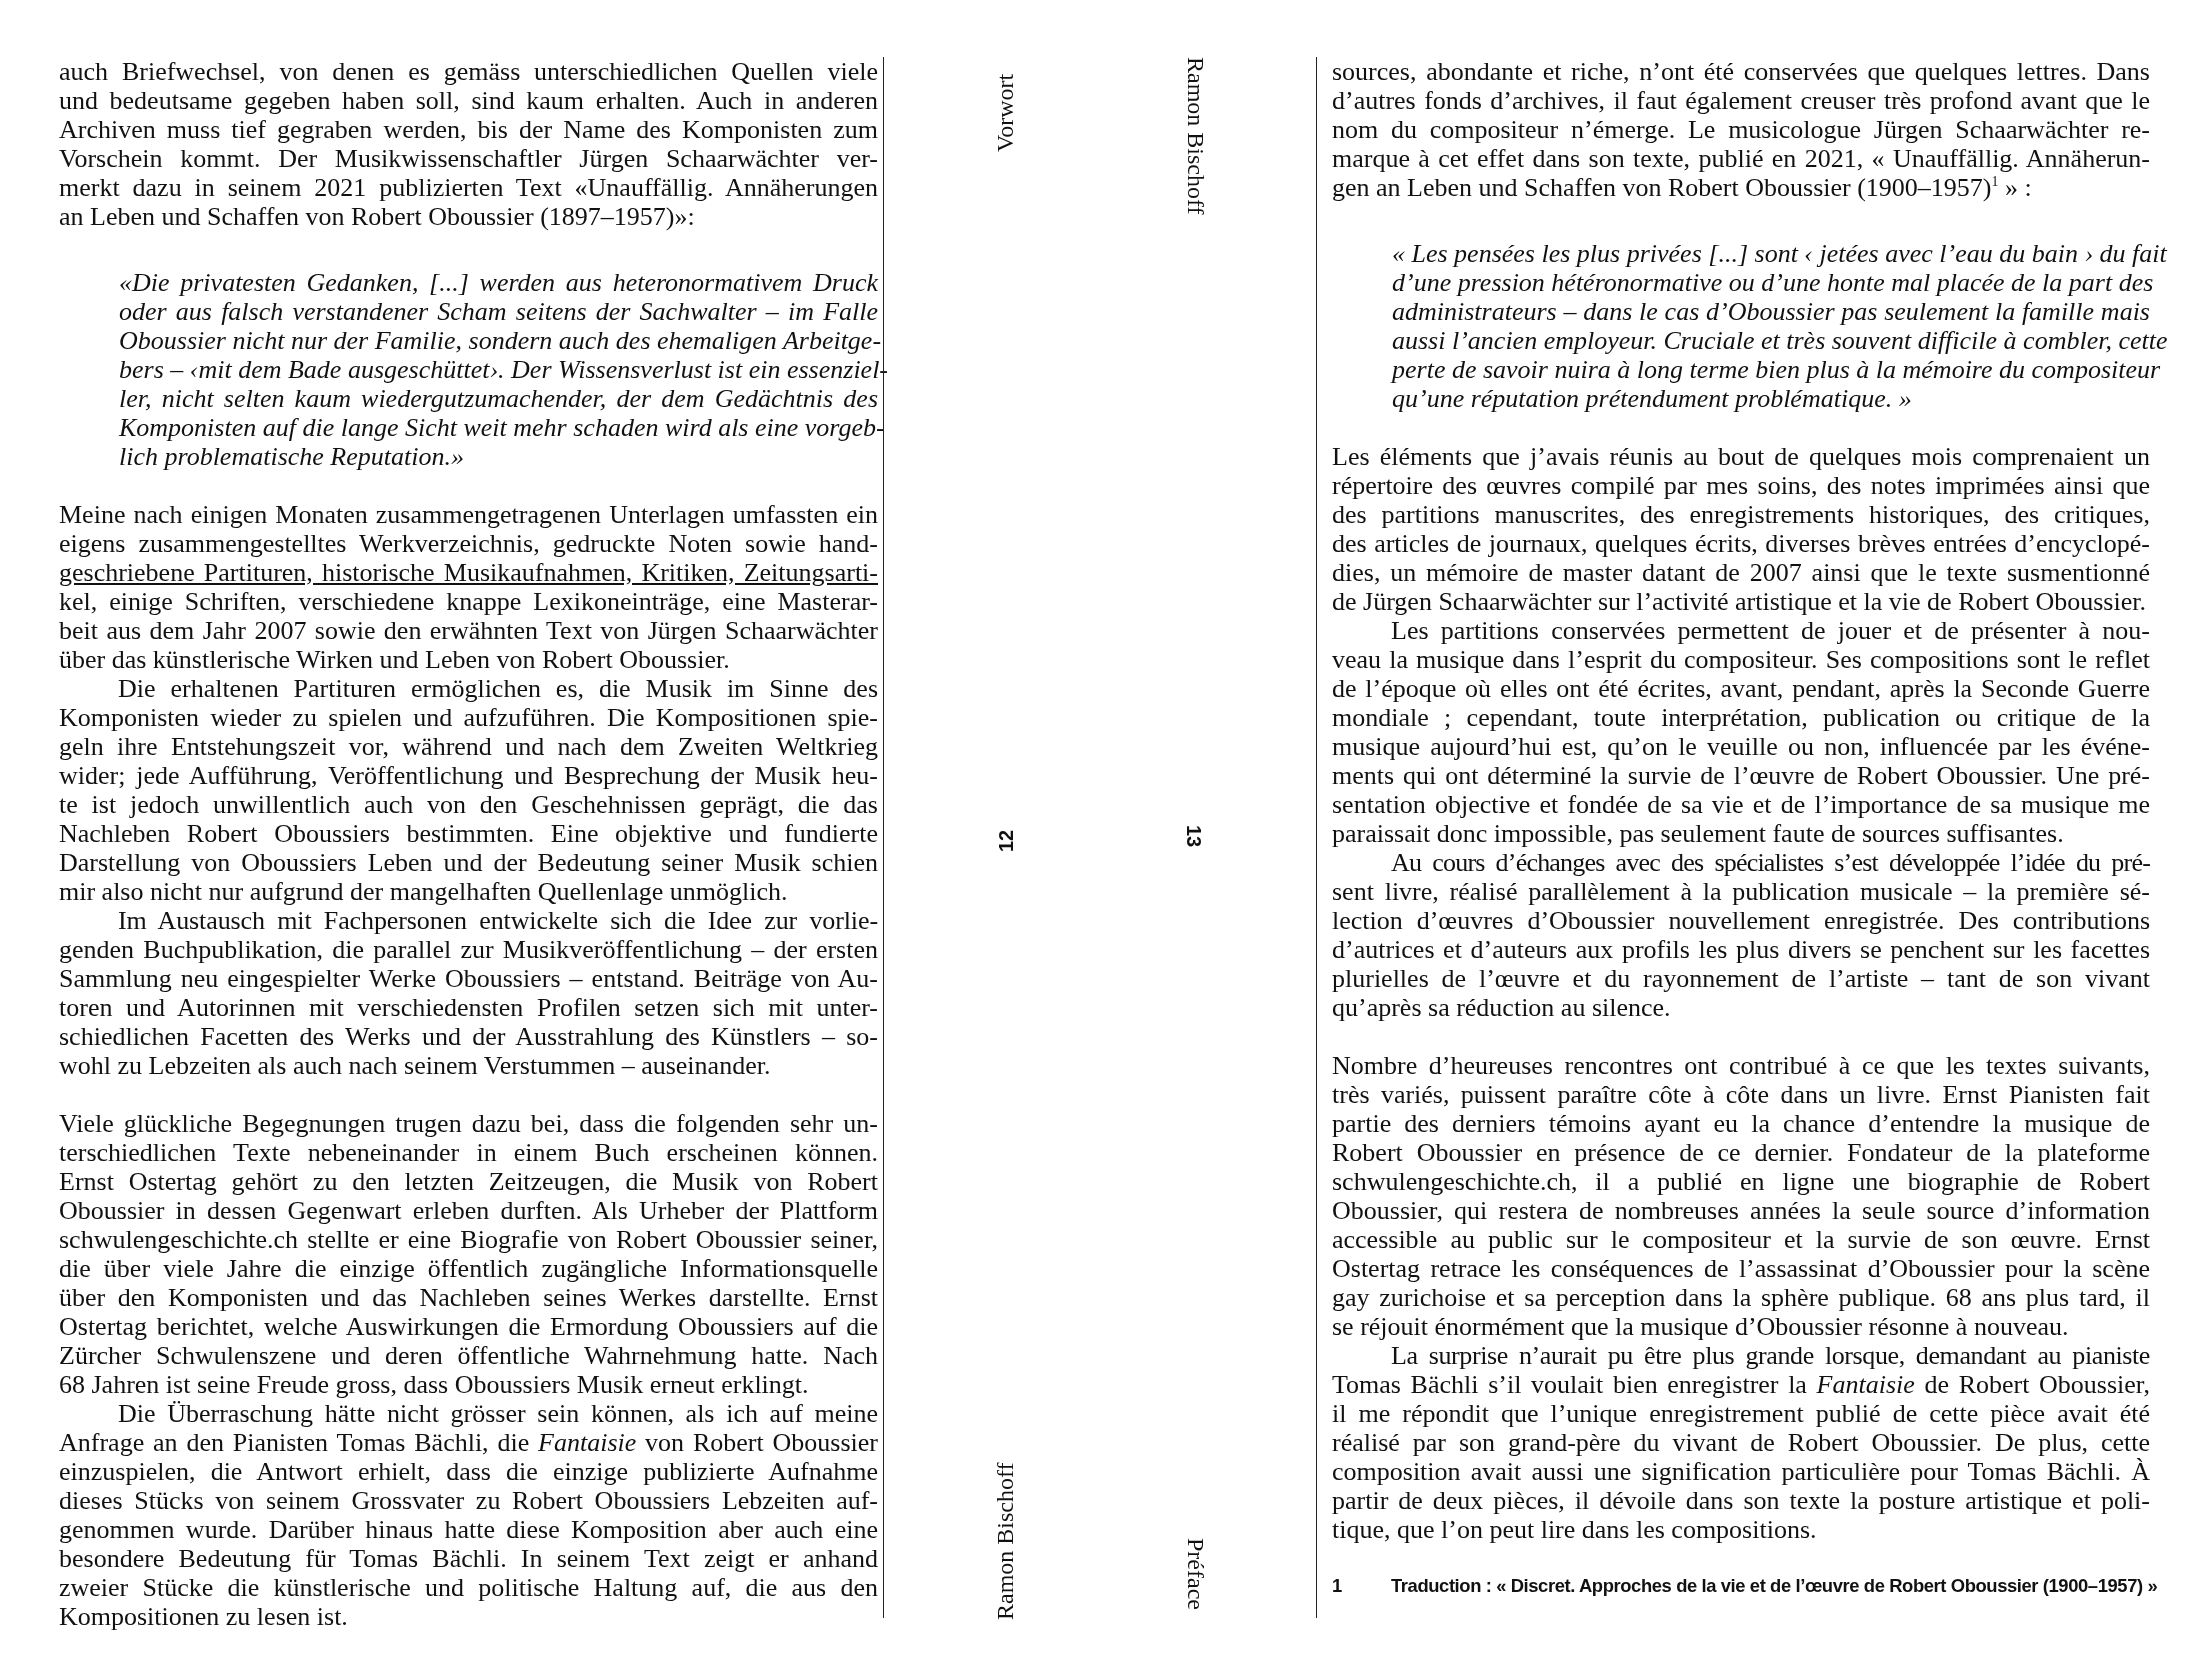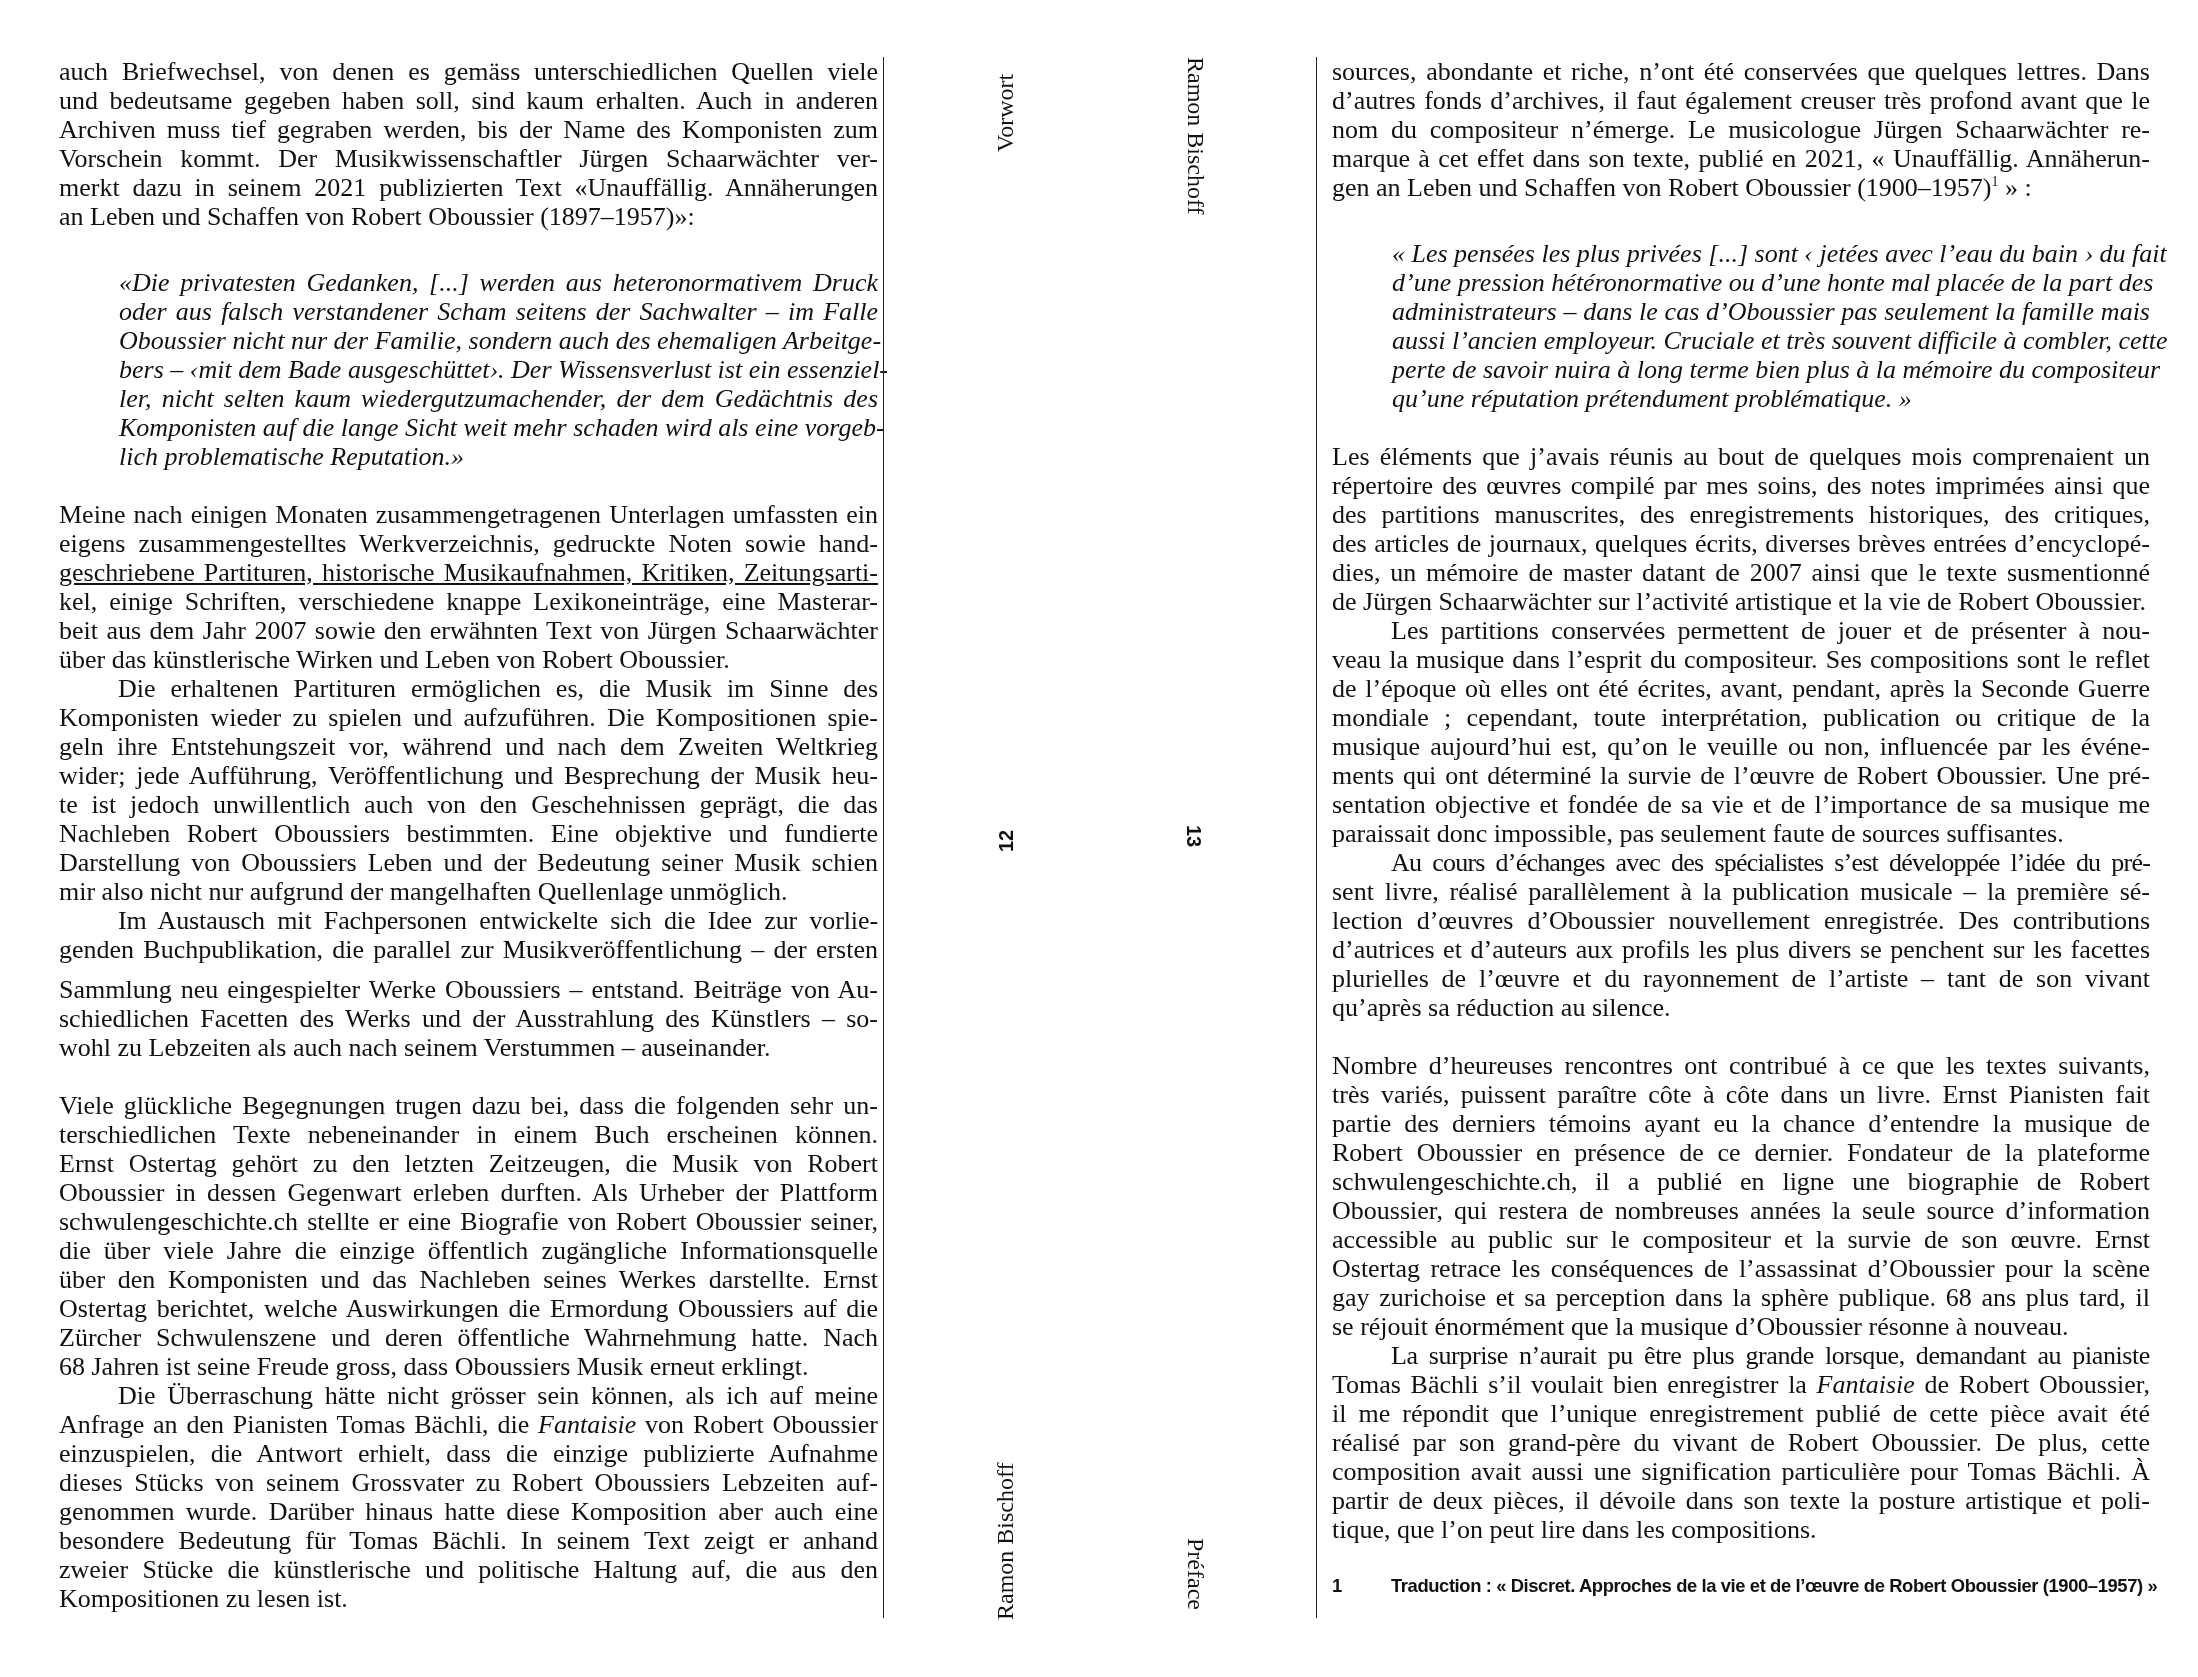--- a/index.html
+++ b/index.html
@@ -61,21 +61,22 @@
       <span class="line" style="display: block;">geln ihre Entstehungszeit vor, während und nach dem Zweiten Weltkrieg</span>
       <span class="line" style="display: block;">wider; jede Aufführung, Veröffentlichung und Besprechung der Musik heu-</span>
       <span class="line" style="display: block;">te ist jedoch unwillentlich auch von den Geschehnissen geprägt, die das</span>
       <span class="line" style="display: block;">Nachleben Robert Oboussiers bestimmten. Eine objektive und fundierte</span>
       <span class="line" style="display: block;">Darstellung von Oboussiers Leben und der Bedeutung seiner Musik schien</span>
       <span class="line last" style="display: block;">mir also nicht nur aufgrund der mangelhaften Quellenlage unmöglich.</span>
     </div>
     <div class="block">
       <span class="line indent" style="display: block; letter-spacing: -0.1px;">Im Austausch mit Fachpersonen entwickelte sich die Idee zur vorlie-</span>
       <span class="line" style="display: block;">genden Buchpublikation, die parallel zur Musikveröffentlichung – der ersten</span>
-      <span class="line" style="display: block; margin-top: 11px;">Sammlung neu eingespielter Werke Oboussiers – entstand. Beiträge von Au-</span>
+      <span class="line" style="display: block;">Sammlung neu eingespielter Werke Oboussiers – entstand. Beiträge von Au-</span>
+      <span class="line" style="display: block;">toren und Autorinnen mit verschiedensten Profilen setzen sich mit unter-</span>
       <span class="line" style="display: block;">schiedlichen Facetten des Werks und der Ausstrahlung des Künstlers – so-</span>
       <span class="line last" style="display: block;">wohl zu Lebzeiten als auch nach seinem Verstummen – auseinander.</span>
     </div>
     <div class="block gap-before">
       <span class="line" style="display: block;">Viele glückliche Begegnungen trugen dazu bei, dass die folgenden sehr un-</span>
       <span class="line" style="display: block;">terschiedlichen Texte nebeneinander in einem Buch erscheinen können.</span>
       <span class="line" style="display: block;">Ernst Ostertag gehört zu den letzten Zeitzeugen, die Musik von Robert</span>
       <span class="line" style="display: block;">Oboussier in dessen Gegenwart erleben durften. Als Urheber der Plattform</span>
       <span class="line" style="display: block;">schwulengeschichte.ch stellte er eine Biografie von Robert Oboussier seiner,</span>
       <span class="line" style="display: block;">die über viele Jahre die einzige öffentlich zugängliche Informationsquelle</span>

